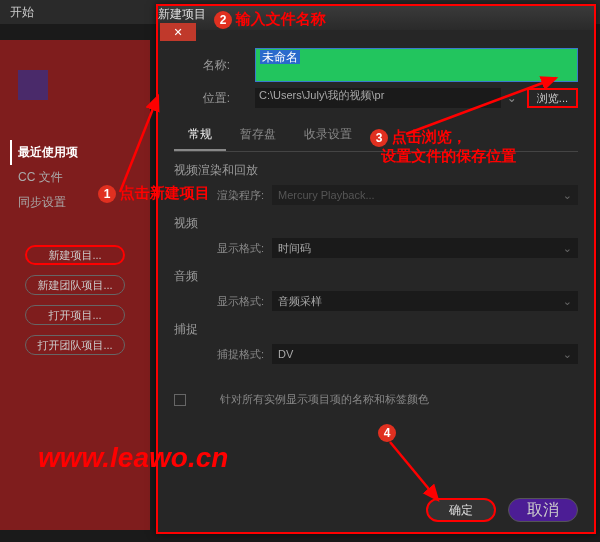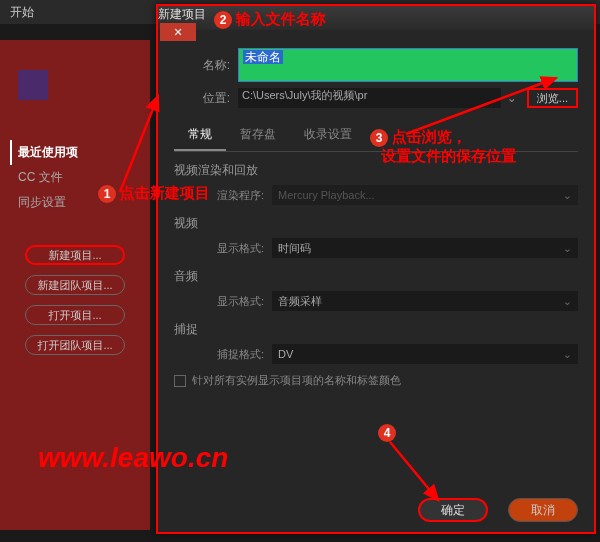--- a/index.html
+++ b/index.html
@@ -20,46 +20,46 @@
   
   
   .dialog { position: absolute; left: 156px; top: 4px; width: 440px; height: 530px; background: #262626; border: 2px solid #f00; box-shadow: 0 0 8px rgba(0,0,0,.6); }
   .titlebar { height: 24px; background: linear-gradient(#3a3a3a,#2a2a2a); display: flex; align-items: flex-start; padding: 0 0; color: #ddd; font-size: 12px; flex-direction: column; }
   .titlebar .spacer { flex: 1; }
   .win-btn { width: 36px; height: 18px; background: #444; color: #fff; font-size: 11px; text-align: center; line-height: 18px; margin-left: 2px; cursor: pointer; }
   .win-close { background: #c0392b; }
   
   .dlg-body { padding: 12px 16px; color: #aaa; font-size: 12px; }
   .row { display: flex; align-items: center; margin: 6px 0; }
-  .row-label { width: 56px; text-align: right; margin-right: 8px; color: #999; }
+  .row-label { width: 56px; text-align: right; margin-right: 25px; color: #999; }
   .name-input { flex: 1; height: 34px; background: #22c55e; border: 1px solid #3a7acc; color: #fff; padding: 0 4px; font-size: 12px; }
   .name-sel { background: #2a6acc; color: #fff; padding: 0 2px; }
   .loc-input { flex: 1; height: 20px; background: #1a1a1a; border: none; color: #aaa; padding: 0 4px; font-size: 11px; }
   .chev { color: #888; padding: 0 6px; cursor: pointer; }
   .browse-btn { height: 20px; padding: 0 8px; background: transparent; border: 2px solid #f00; color: #ccc; font-size: 11px; cursor: pointer; margin-left: 4px; }
   
   .tabs { display: flex; border-bottom: 1px solid #444; margin: 12px 0 8px; }
   .tab { padding: 6px 14px; color: #888; cursor: pointer; font-size: 12px; }
   .tab.active { color: #eee; border-bottom: 2px solid #888; }
   
   .section-title { color: #999; margin: 10px 0 4px; font-size: 12px; }
   .form-row { display: flex; align-items: center; margin: 6px 0 6px 20px; }
   .form-label { width: 70px; text-align: right; margin-right: 8px; color: #888; font-size: 11px; }
   .select { flex: 1; max-width: 160px; height: 20px; background: #1a1a1a; border: none; color: #aaa; padding: 0 6px; font-size: 11px; display: flex; align-items: center; justify-content: space-between; cursor: pointer; }
   .select-wide { max-width: none; }
   .select .sv { flex: 1; }
   .select .sc { color: #666; }
   .renderer { color: #555; background: #1e1e1e; }
   
-  .checkbox-row { display: flex; align-items: center; margin: 9px 0; color: #888; font-size: 11px; }
+  .checkbox-row { display: flex; align-items: center; margin: 28px 0; color: #888; font-size: 11px; gap: 28px; }
   .cb { width: 12px; height: 12px; border: 1px solid #666; margin-right: 6px; cursor: pointer; }
   
-  .dlg-footer { position: absolute; bottom: 10px; right: 16px; display: flex; gap: 20px; }
+  .dlg-footer { position: absolute; bottom: 10px; right: 16px; display: flex; gap: 12px; }
   .ok-btn { width: 70px; height: 24px; border: 2px solid #f00; border-radius: 12px; background: #333; color: #ddd; font-size: 12px; cursor: pointer; }
-  .cancel-btn { width: 70px; height: 24px; border: 1px solid #555; border-radius: 12px; background: #c2410c; color: #ccc; font-size: 12px; cursor: pointer; }
+  .cancel-btn { width: 70px; height: 24px; border: 1px solid #555; border-radius: 12px; background: #4c1d95; color: #ccc; font-size: 16px; cursor: pointer; }
   
   
   .anno { position: absolute; color: #f00; font-size: 15px; font-weight: bold; pointer-events: none; white-space: nowrap; font-family: "Microsoft YaHei"; }
   .badge { display: inline-flex; width: 18px; height: 18px; border-radius: 50%; background: #e03020; color: #fff; font-size: 12px; align-items: center; justify-content: center; font-weight: bold; }
   .watermark { position: absolute; left: 38px; bottom: 68px; color: #f00; font-size: 28px; font-weight: bold; font-style: italic; pointer-events: none; font-family: Arial; }
   
   
   .arrows { position: absolute; inset: 0; pointer-events: none; }
 </style>
 </head>

